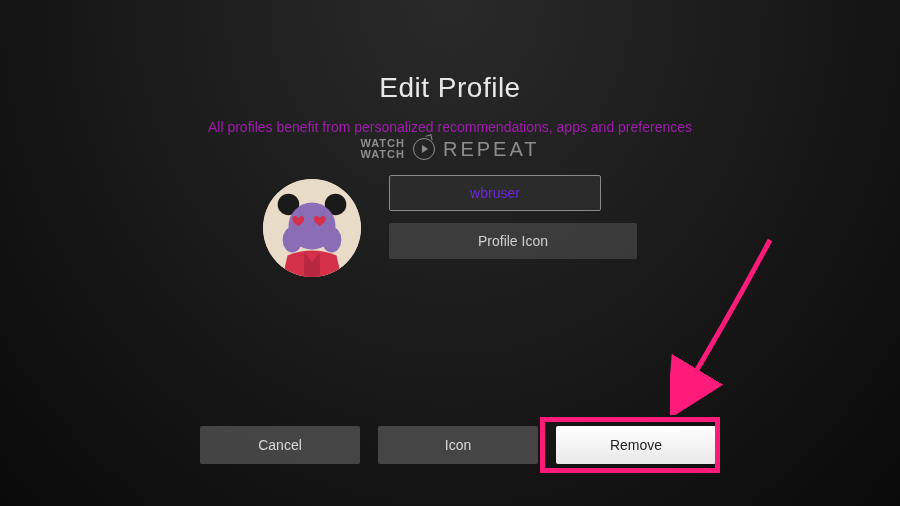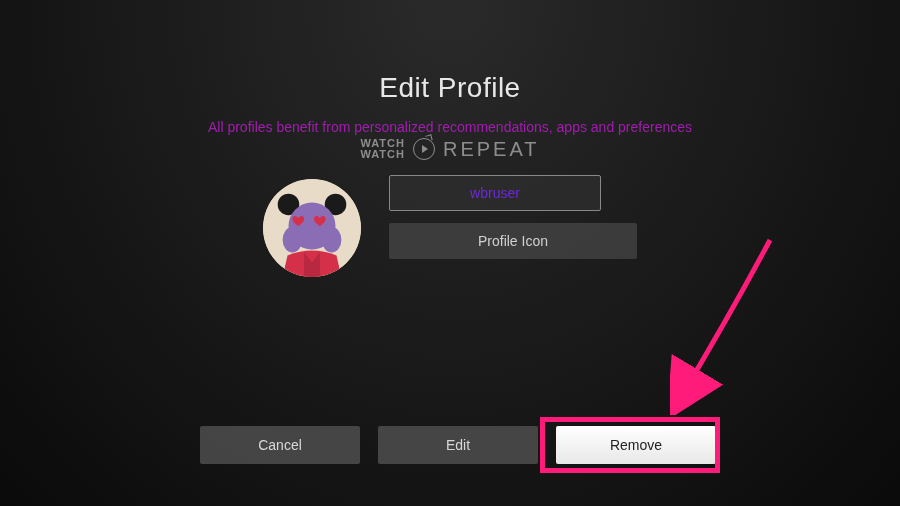--- a/index.html
+++ b/index.html
@@ -216,21 +216,21 @@
     </div>
     <div class="fields">
       <input class="name-input" type="text" value="wbruser" style="">
       <button class="icon-button">Profile Icon</button>
     </div>
   </div>
 </div>
 
 <div class="bottom-buttons">
   <button class="btn btn-secondary">Cancel</button>
-  <button class="btn btn-secondary">Edit</button>
+  <button class="btn btn-secondary">Icon</button>
   <button class="btn btn-primary">Remove</button>
 </div>
 
 <div class="highlight-box"></div>
 
 <svg class="arrow" width="120" height="180">
   <defs>
     <marker id="ah" markerWidth="12" markerHeight="12" refX="6" refY="6" orient="auto">
       <path d="M 0 0 L 12 6 L 0 12 Z" fill="#ff1b7a"></path>
     </marker>

